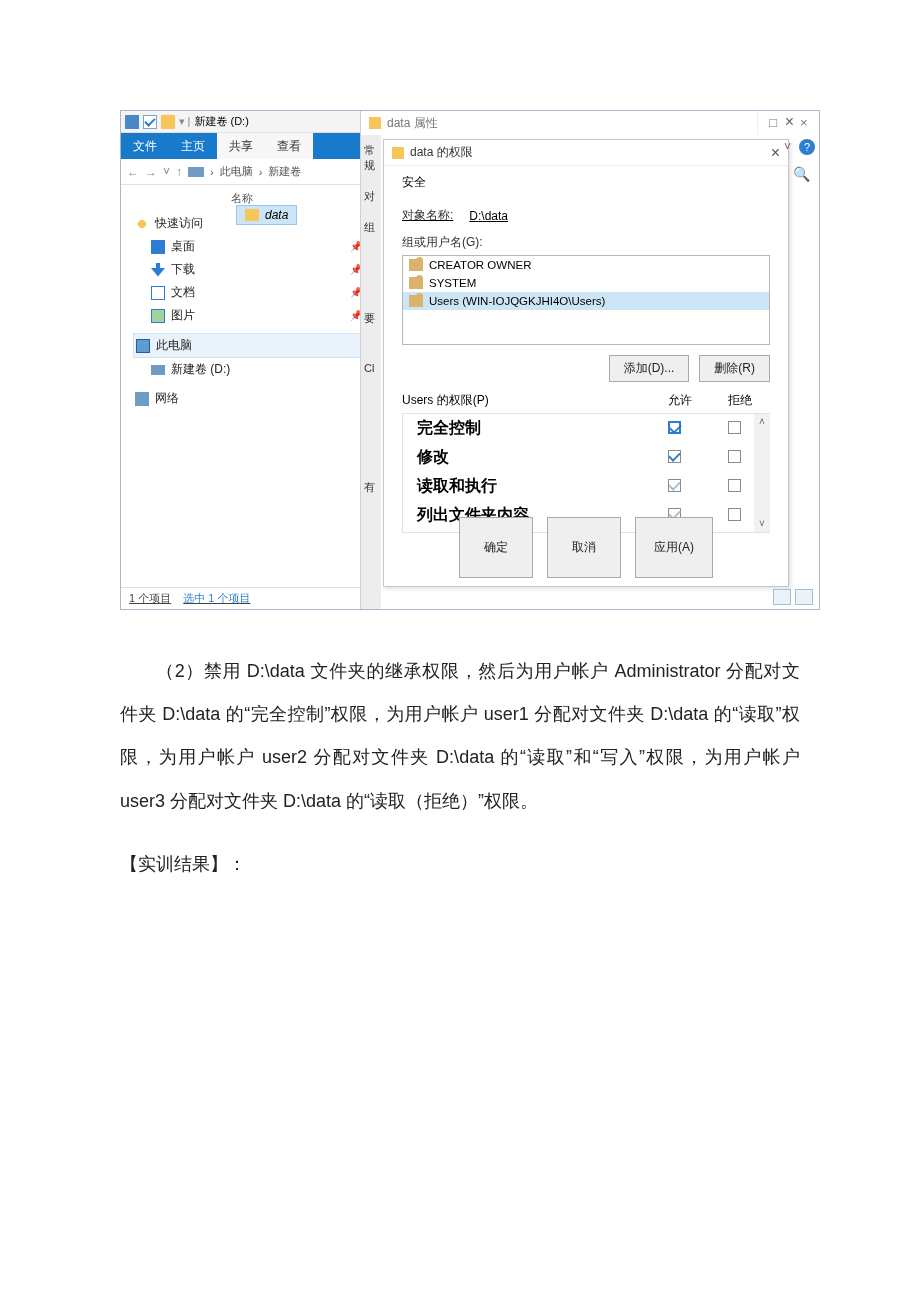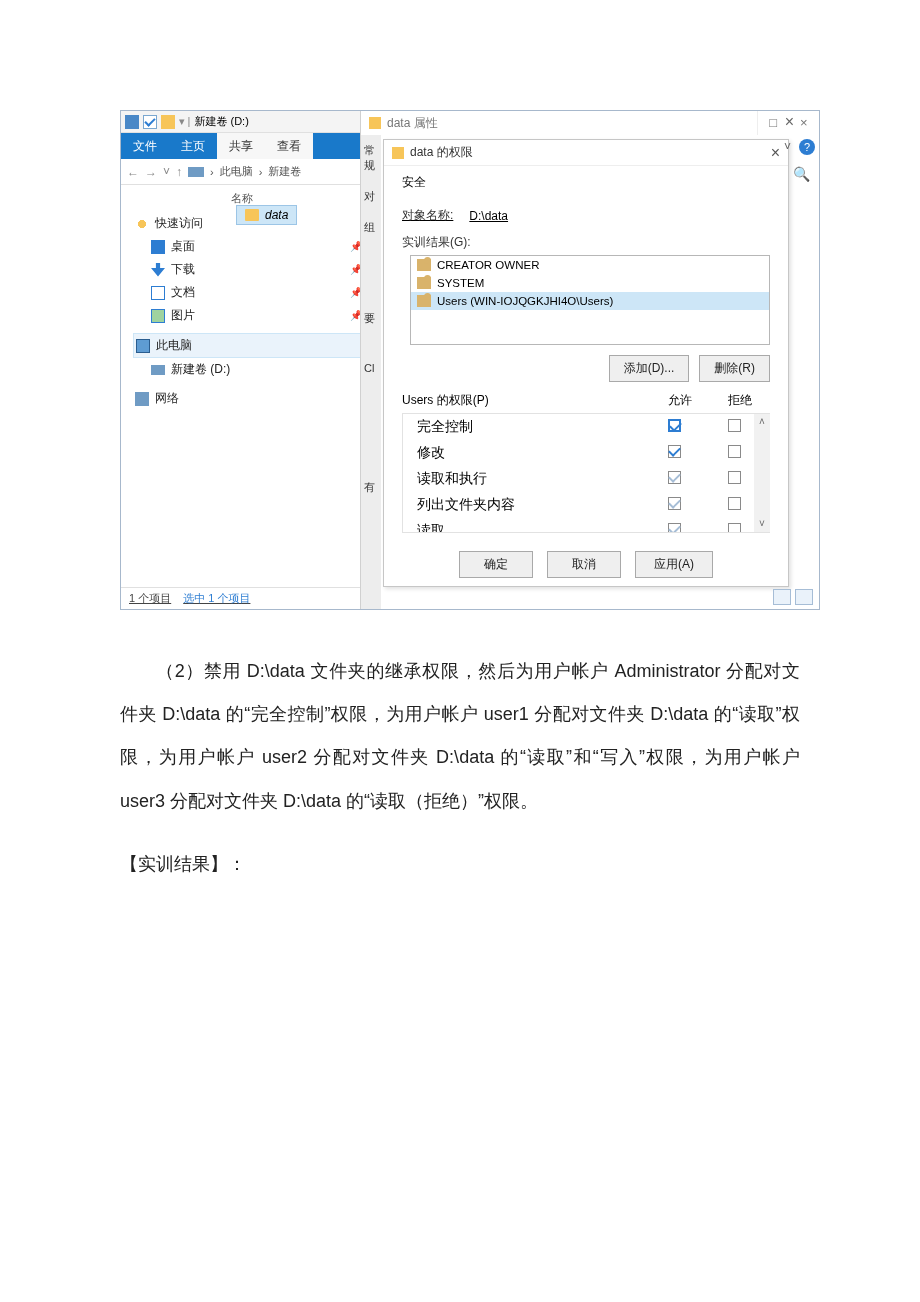--- a/index.html
+++ b/index.html
@@ -179,21 +179,20 @@
   .secdlg .sectab span { border-bottom:2px solid #fff; padding:2px 6px; }
   .secdlg .body { padding: 10px 18px; }
   .secdlg .row { display:flex; gap:16px; margin:6px 0; align-items:center;text-decoration:underline; }
   .secdlg .lbl { color:#333; }
   .listbox {
     border:1px solid #b7b7b7;
     height:90px;
     margin-top:4px;
     overflow:hidden;
     background:#fff;
-    margin-left:8px;
   }
   .listbox .li {
     display:flex; align-items:center; gap:6px;
     padding:3px 6px;
     font-size:11.5px;
   }
   .listbox .li.sel { background:#cde6f7; }
   .gico { width:14px; height:12px; background:#d9b36b; position:relative; }
   .gico::after{content:"";position:absolute;left:7px;top:-2px;width:7px;height:7px;background:#d9b36b;border-radius:50%;}
   .btnrow { display:flex; justify-content:flex-end; gap:10px; margin:10px 0; }
@@ -212,21 +211,22 @@
     border:1px solid #e2e2e2;
     border-right:none;
     margin-top:4px;
     height:120px;
     overflow:hidden;
     position:relative;
   }
   .permlist .pl {
     display:flex; align-items:center;
     padding:4px 6px;
-    font-size:14px;
+    font-size:16px;
+    font-weight:bold;
   }
   .permlist .pl .c1 { flex:1; padding-left:8px; }
   .permlist .pl .c2, .permlist .pl .c3 { width:60px; text-align:center; }
   .cbox { width:13px; height:13px; border:1px solid #8a8a8a; display:inline-block; position:relative; background:#fff; }
   .cbox.chk::after{content:"";position:absolute;left:2px;top:-1px;width:5px;height:9px;border:solid #2d7dd2;border-width:0 2px 2px 0;transform:rotate(45deg);}
   .cbox.chk.dim::after{border-color:#a6bdd6;}
   .cbox.sel { border:2px solid #2d7dd2; }
   .scroll {
     position:absolute; right:0; top:0; bottom:0; width:16px;
     background:#f1f1f1;
@@ -376,21 +376,21 @@
           <span class="sclose">×</span>
         </div>
         <div class="sectab">
           <span>安全</span>
         </div>
         <div class="body">
           <div class="row">
             <span class="lbl">对象名称:</span>
             <span>D:\data</span>
           </div>
-          <div class="lbl" style="margin-top:10px;">实训结果(G):</div>
+          <div class="lbl" style="margin-top:10px;">组或用户名(G):</div>
           <div class="listbox">
             <div class="li">
                 <span class="gico"></span>
                 <span>CREATOR OWNER</span>
               </div>
             <div class="li">
                 <span class="gico"></span>
                 <span>SYSTEM</span>
               </div>
             <div class="li sel">
@@ -434,21 +434,21 @@
               <div class="c3"><span class="cbox"></span></div>
             </div>
             <div class="scroll">
               <div class="sup">˄</div>
               <div class="sdn" style="position:absolute;bottom:0;width:100%;">˅</div>
             </div>
           </div>
         </div>
         <div class="dlgbtns">
           <button class="wbtn" style="padding:4px 24px;">确定</button>
-          <button class="wbtn" style="padding:4px 24px;">取消</button>
+          <button class="wbtn" style="padding:21px 24px;">取消</button>
           <button class="wbtn" style="padding:4px 18px;">应用(A)</button>
         </div>
       </div>
     </div>
 
     <div class="rightchrome">
       <div>□</div>
       <div>×</div>
     </div>
     <div class="rightrow2">

